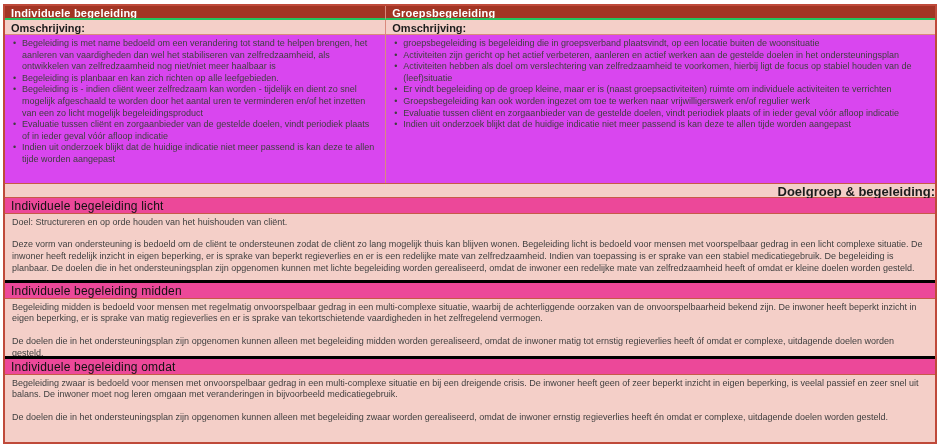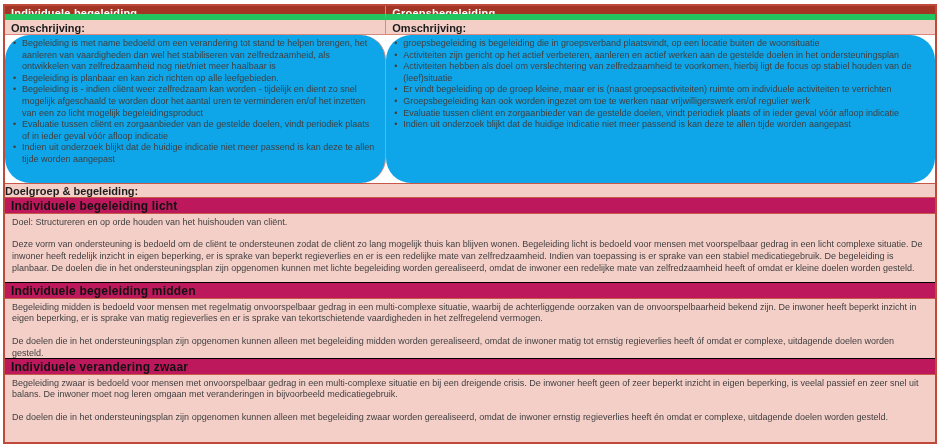--- a/index.html
+++ b/index.html
@@ -18,52 +18,52 @@
     display: grid; grid-template-columns: 41% 59%;
     flex: 1 1 auto; min-height: 0;
     grid-template-rows: 14px 15px 1fr;
   }
   .cell { box-sizing: border-box; overflow: hidden; }
   .c0 { border-right: 1px solid #d98a7d; }
   .hdr {
     background: #a23524; color: #ffffff;
     font-weight: bold; font-size: 11px; line-height: 14px;
     padding: 0 6px; letter-spacing: .2px;
-    border-bottom: 6px solid #22c55e;
+    border-bottom: 2px solid #22c55e;
   }
   .sub {
     background: #f4cfc8; color: #1c1c1c;
     font-weight: bold; font-size: 11px; line-height: 14px;
     padding: 1px 6px; border-bottom: 1px solid #d98a7d;
   }
-  .bullets { background: #0ea5e9; padding: 3px 8px 2px 7px; border-radius: 25px; }
+  .bullets { background: #d946ef; padding: 3px 8px 2px 7px; }
   .bullets ul { margin: 0; padding: 0; list-style: none; }
   .bullets li {
     position: relative; padding-left: 10px;
     font-size: 9px; line-height: 11.6px; color: #3f3f3f;
   }
   .bullets li::before { content: "\2022"; position: absolute; left: 1px; top: 0; }
   .doelgroep {
     box-sizing: border-box; height: 15px; flex: 0 0 auto;
-    background: #f4cfc8; color: #1c1c1c; text-align: left;
-    font-weight: bold; font-size: 11px; line-height: 15px;
+    background: #f4cfc8; color: #1c1c1c; text-align: right;
+    font-weight: bold; font-size: 13px; line-height: 15px;
     border-top: 1px solid #c85948; border-bottom: 1px solid #c85948;
   }
   .sec-title {
     box-sizing: border-box; flex: 0 0 auto; height: 16px;
-    background: #be185d; color: #111111;
-    font-weight: bold; font-size: 12px; line-height: 16px;
+    background: #ec4899; color: #111111;
+    font-weight: normal; font-size: 12px; line-height: 16px;
     padding: 0 6px; letter-spacing: .2px;
     border-bottom: 1px solid #c85948; overflow: hidden;
   }
   .sec-body {
     box-sizing: border-box; flex: 0 0 auto;
     background: #f4cfc8; color: #3f3f3f;
     font-size: 9px; line-height: 11.6px;
-    padding: 3px 7px; border-bottom: 1px solid #000000; overflow: hidden;
+    padding: 3px 7px; border-bottom: 3px solid #000000; overflow: hidden;
   }
   .sec-body p { margin: 0 0 11px 0; }
   .sec-body p:last-child { margin-bottom: 0; }
   .body-licht  { height: 69px; }
   .body-midden { height: 60px; }
   .body-zwaar  { flex: 1 1 auto; border-bottom: none; }
 </style>
 </head>
 <body>
 
@@ -106,20 +106,20 @@
       <p>Doel: Structureren en op orde houden van het huishouden van cliënt.</p>
       <p>Deze vorm van ondersteuning is bedoeld om de cliënt te ondersteunen zodat de cliënt zo lang mogelijk thuis kan blijven wonen. Begeleiding licht is bedoeld voor mensen met voorspelbaar gedrag in een licht complexe situatie. De inwoner heeft redelijk inzicht in eigen beperking, er is sprake van beperkt regieverlies en er is een redelijke mate van zelfredzaamheid. Indien van toepassing is er sprake van een stabiel medicatiegebruik. De begeleiding is planbaar. De doelen die in het ondersteuningsplan zijn opgenomen kunnen met lichte begeleiding worden gerealiseerd, omdat de inwoner een redelijke mate van zelfredzaamheid heeft of omdat er kleine doelen worden gesteld.</p>
     </div>
 
     <div class="sec-title">Individuele begeleiding midden</div>
     <div class="sec-body body-midden">
       <p>Begeleiding midden is bedoeld voor mensen met regelmatig onvoorspelbaar gedrag in een multi-complexe situatie, waarbij de achterliggende oorzaken van de onvoorspelbaarheid bekend zijn. De inwoner heeft beperkt inzicht in eigen beperking, er is sprake van matig regieverlies en er is sprake van tekortschietende vaardigheden in het zelfregelend vermogen.</p>
       <p>De doelen die in het ondersteuningsplan zijn opgenomen kunnen alleen met begeleiding midden worden gerealiseerd, omdat de inwoner matig tot ernstig regieverlies heeft óf omdat er complexe, uitdagende doelen worden gesteld.</p>
     </div>
 
-    <div class="sec-title">Individuele verandering zwaar</div>
+    <div class="sec-title">Individuele begeleiding omdat</div>
     <div class="sec-body body-zwaar">
       <p>Begeleiding zwaar is bedoeld voor mensen met onvoorspelbaar gedrag in een multi-complexe situatie en bij een dreigende crisis. De inwoner heeft geen of zeer beperkt inzicht in eigen beperking, is veelal passief en zeer snel uit balans. De inwoner moet nog leren omgaan met veranderingen in bijvoorbeeld medicatiegebruik.</p>
       <p>De doelen die in het ondersteuningsplan zijn opgenomen kunnen alleen met begeleiding zwaar worden gerealiseerd, omdat de inwoner ernstig regieverlies heeft én omdat er complexe, uitdagende doelen worden gesteld.</p>
     </div>
 
   </div>
 </div>
 
 </body></html>

